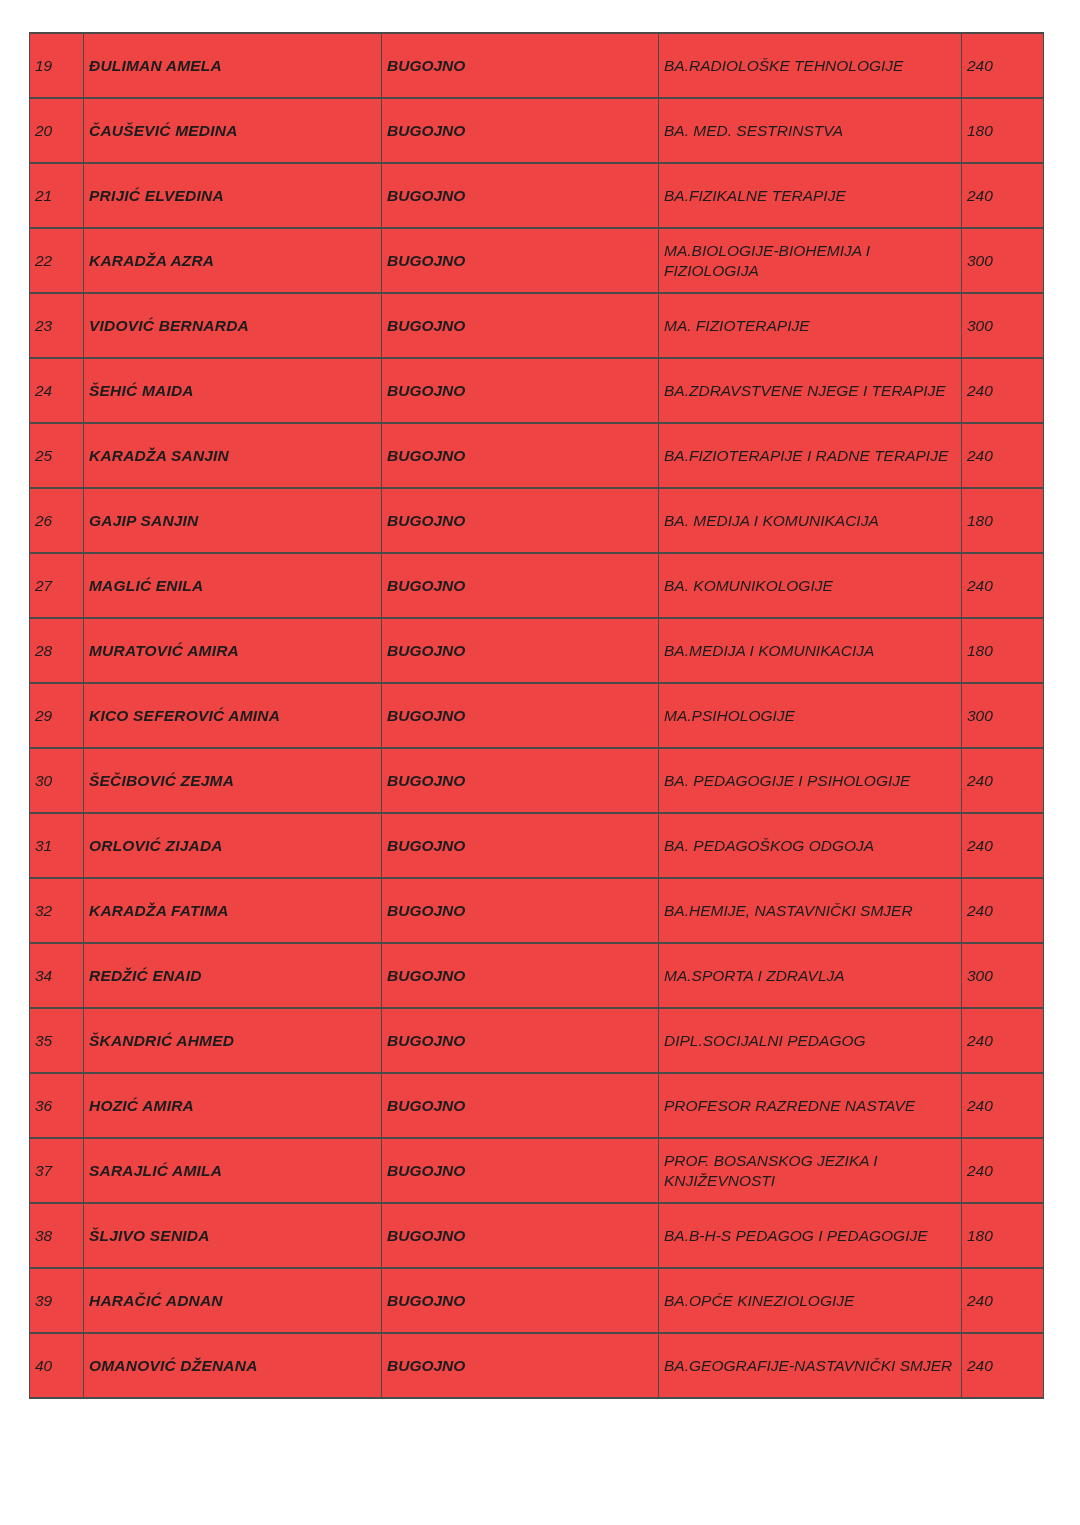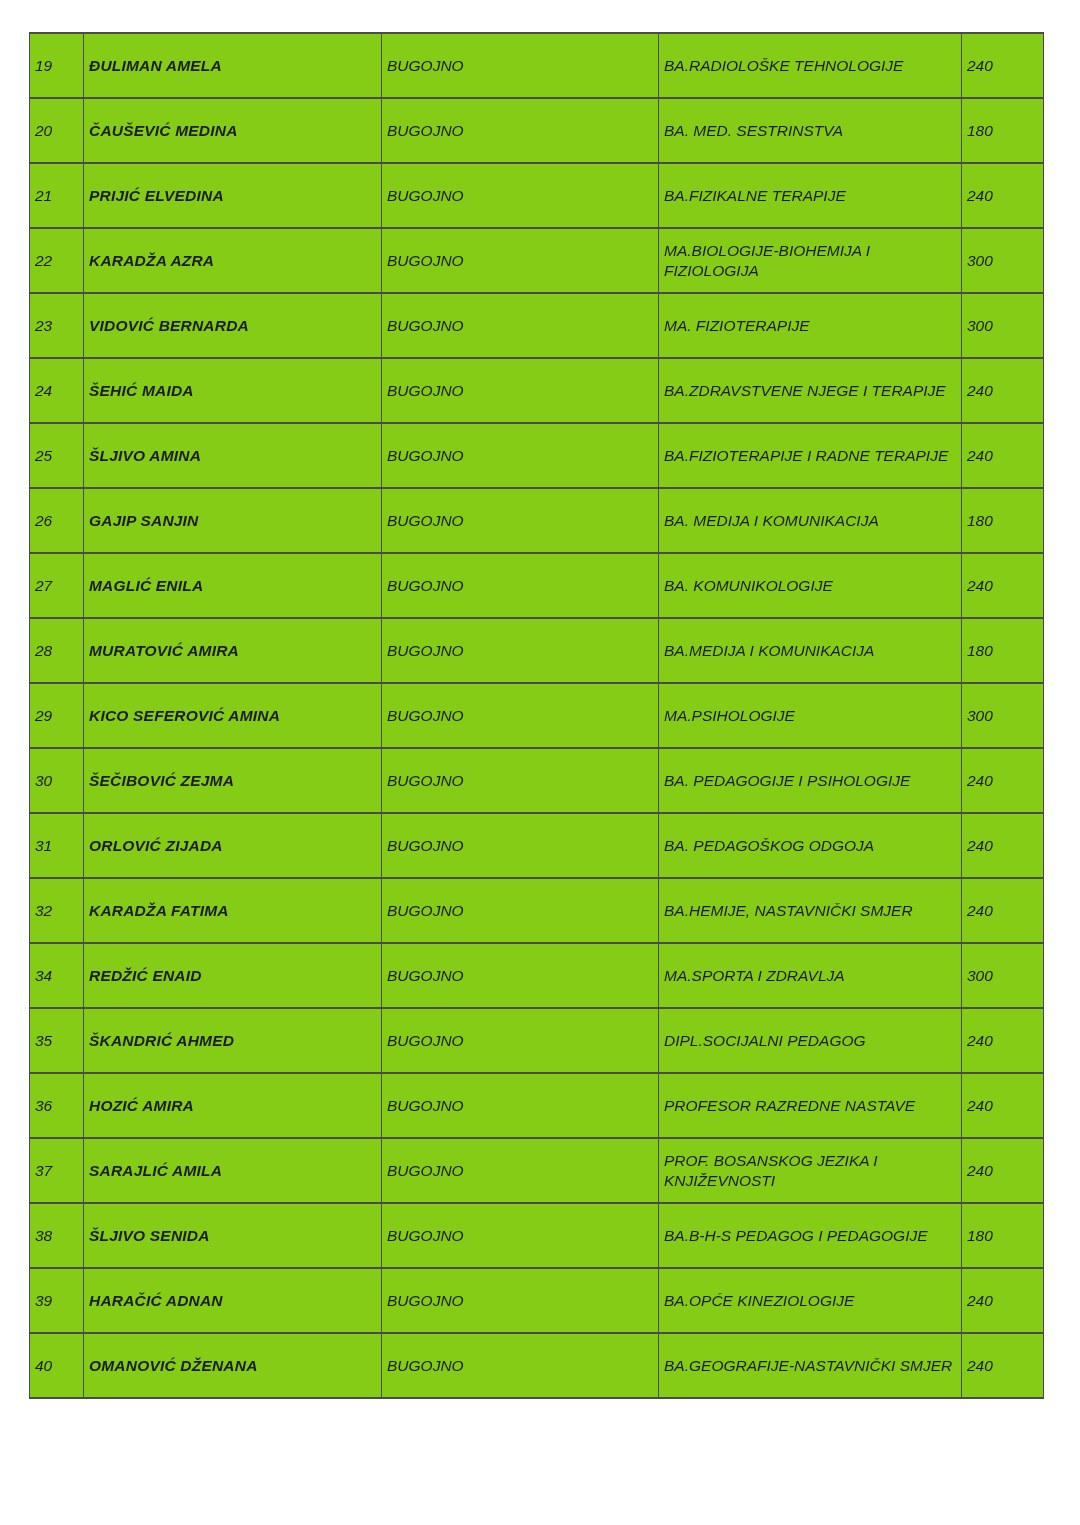--- a/index.html
+++ b/index.html
@@ -17,21 +17,21 @@
     height: 1525px;
     background: #ffffff;
   }
   table.doc-table {
     position: absolute;
     left: 29px;
     top: 32px;
     width: 1014px;
     border-collapse: collapse;
     table-layout: fixed;
-    background: #84cc16;
+    background: #ef4444;
     padding-left: 47px;
   }
   table.doc-table td {
     border-left: 1px solid #4a4a4a;
     border-right: 1px solid #4a4a4a;
     border-top: 2px solid #4a4a4a;
     border-bottom: 2px solid #4a4a4a;
     vertical-align: middle;
     font-style: italic;
     font-size: 15.5px;
@@ -42,21 +42,21 @@
     word-wrap: break-word;
   }
   table.doc-table tr { height: 65px; }
   col.c-number  { width: 54px; }
   col.c-name    { width: 298px; }
   col.c-city    { width: 277px; }
   col.c-program { width: 303px; }
   col.c-credits { width: 82px; }
   td.col-number  { font-weight: 400; }
   td.col-name    { font-weight: 700; letter-spacing: 0.2px; margin-left: 12px; }
-  td.col-city    { font-weight: 400; margin-left: 21px; }
+  td.col-city    { font-weight: 700; margin-left: 21px; }
   td.col-program { font-weight: 400; }
   td.col-credits { font-weight: 400; }
 </style>
 </head>
 <body>
 
 <div class="page">
   <table class="doc-table">
     <colgroup>
       <col class="c-number">
@@ -103,21 +103,21 @@
         </tr>
         <tr>
           <td class="col-number">24</td>
           <td class="col-name">ŠEHIĆ MAIDA</td>
           <td class="col-city">BUGOJNO</td>
           <td class="col-program">BA.ZDRAVSTVENE NJEGE I TERAPIJE</td>
           <td class="col-credits">240</td>
         </tr>
         <tr>
           <td class="col-number">25</td>
-          <td class="col-name">ŠLJIVO AMINA</td>
+          <td class="col-name">KARADŽA SANJIN</td>
           <td class="col-city">BUGOJNO</td>
           <td class="col-program">BA.FIZIOTERAPIJE I RADNE TERAPIJE</td>
           <td class="col-credits">240</td>
         </tr>
         <tr>
           <td class="col-number">26</td>
           <td class="col-name">GAJIP SANJIN</td>
           <td class="col-city">BUGOJNO</td>
           <td class="col-program">BA. MEDIJA I KOMUNIKACIJA</td>
           <td class="col-credits">180</td>

